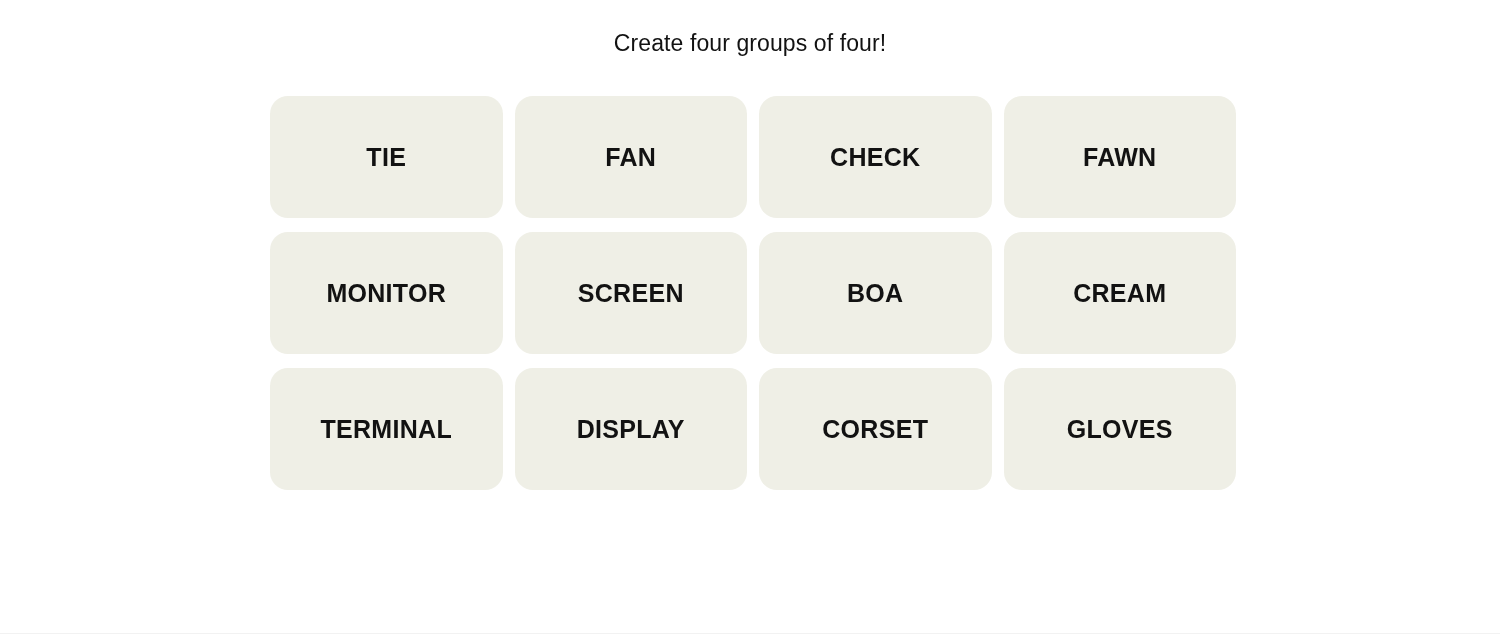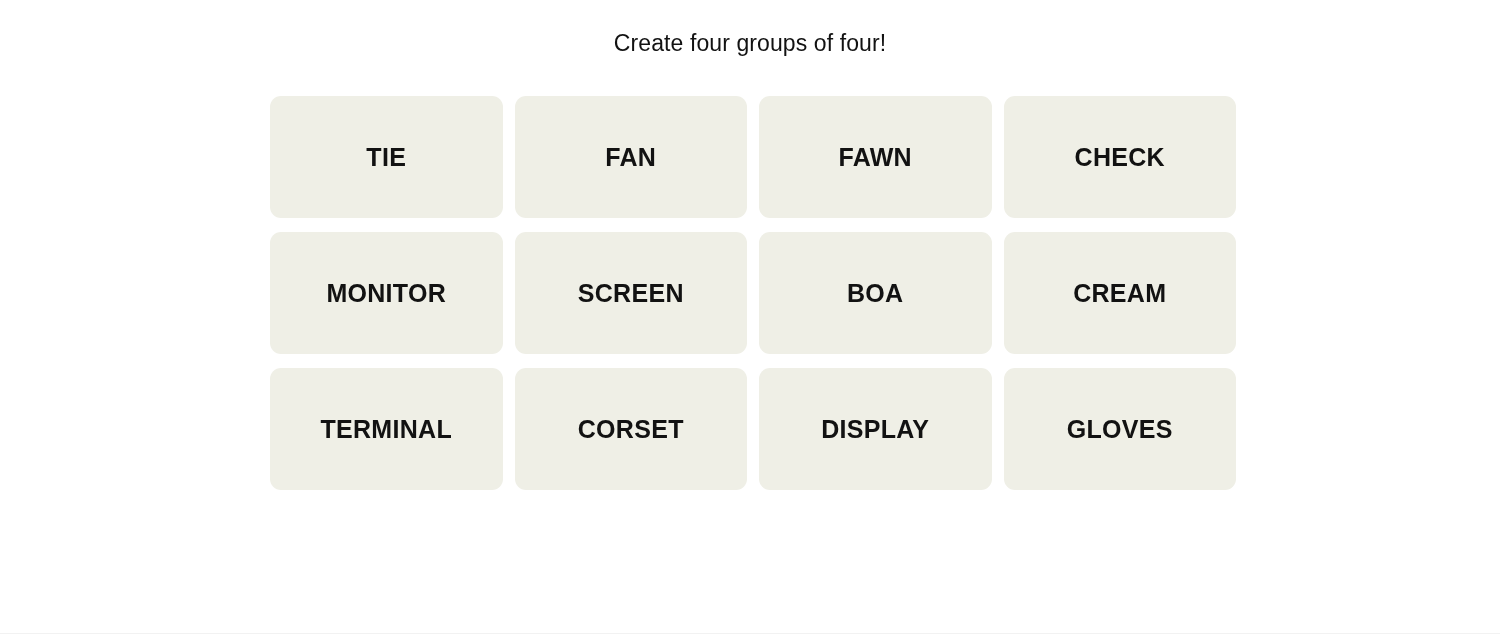--- a/index.html
+++ b/index.html
@@ -40,21 +40,21 @@
     width: 966px;
     display: grid;
     grid-template-columns: repeat(4, 1fr);
     grid-template-rows: repeat(4, 122px);
     column-gap: 12px;
     row-gap: 14px;
   }
   .tile {
     background: #efefe6;
     border: none;
-    border-radius: 11px;
+    border-radius: 18px;
     display: flex;
     align-items: center;
     justify-content: center;
     cursor: pointer;
     padding: 0;
     margin: 0;
     user-select: none;
     -webkit-user-select: none;
     font-family: "Liberation Sans", sans-serif;
   }
@@ -81,25 +81,25 @@
     <button class="tile">
       <span class="tile-label">TIE</span>
     </button>
 
 
     <button class="tile">
       <span class="tile-label">FAN</span>
     </button>
 
     <button class="tile">
-      <span class="tile-label">FAWN</span>
+      <span class="tile-label">CHECK</span>
     </button>
 
     <button class="tile">
-      <span class="tile-label">CHECK</span>
+      <span class="tile-label">FAWN</span>
     </button>
 
 
     <button class="tile">
       <span class="tile-label">MONITOR</span>
     </button>
 
 
     <button class="tile">
       <span class="tile-label">SCREEN</span>
@@ -112,25 +112,25 @@
     <button class="tile">
       <span class="tile-label">CREAM</span>
     </button>
 
 
     <button class="tile">
       <span class="tile-label">TERMINAL</span>
     </button>
 
     <button class="tile">
-      <span class="tile-label">CORSET</span>
+      <span class="tile-label">DISPLAY</span>
     </button>
 
     <button class="tile">
-      <span class="tile-label">DISPLAY</span>
+      <span class="tile-label">CORSET</span>
     </button>
 
     <button class="tile">
       <span class="tile-label">GLOVES</span>
     </button>
 
   </div>
 </div>
 
 </body></html>

